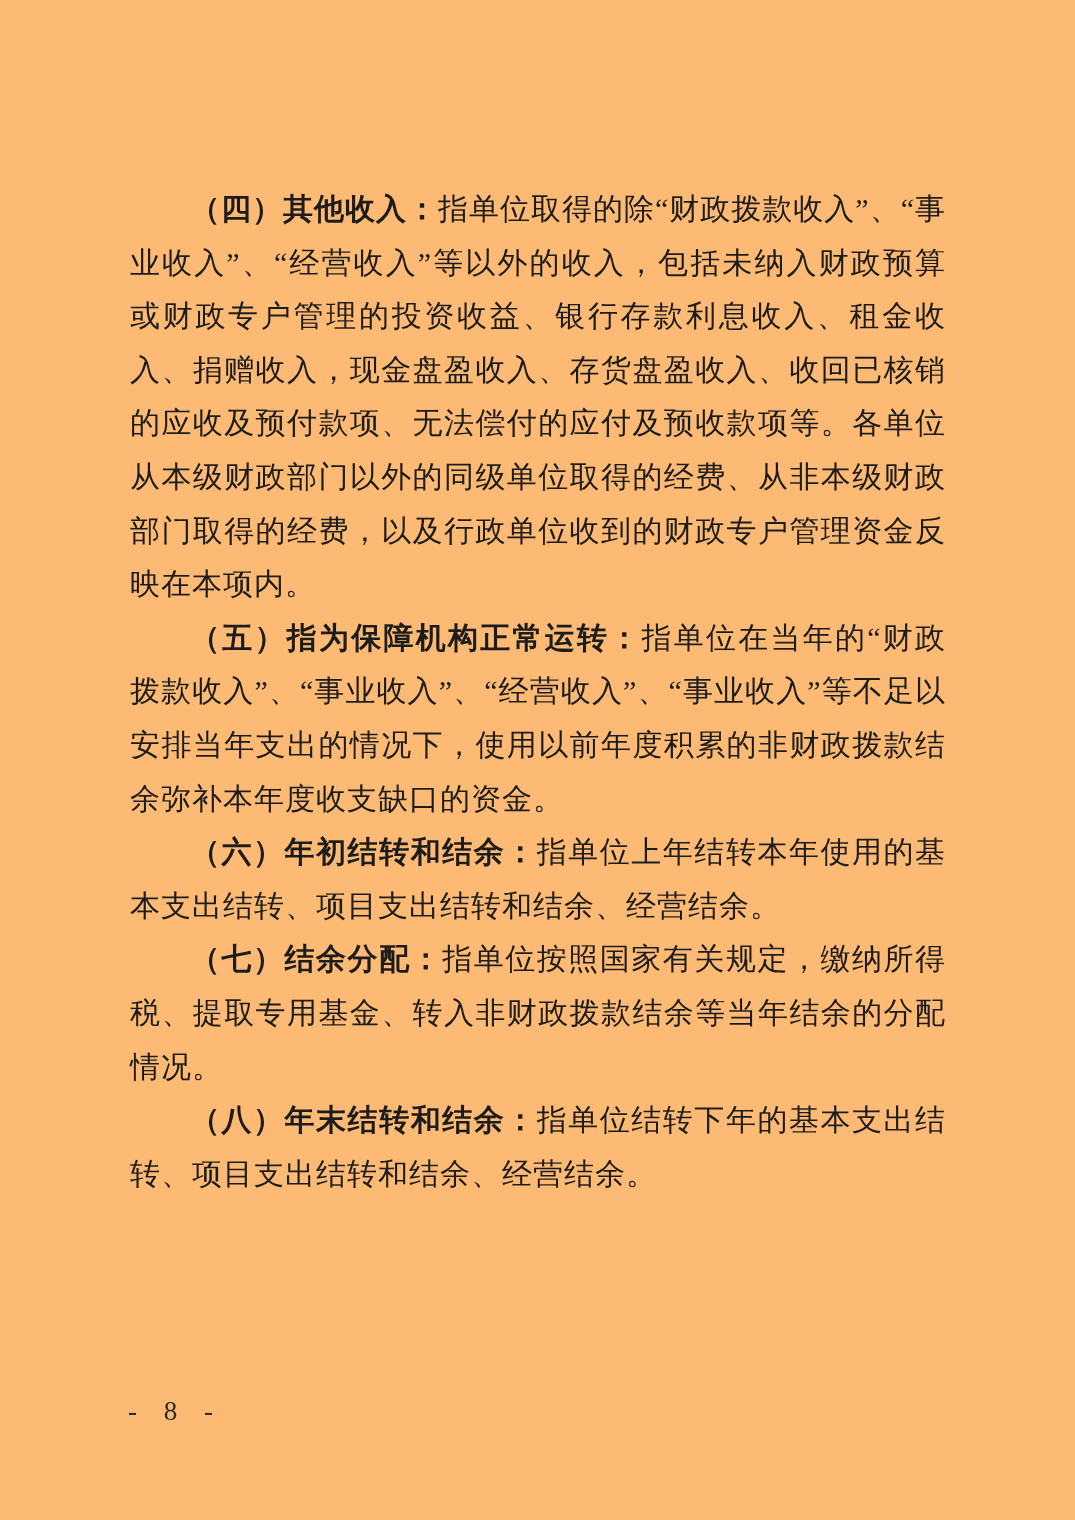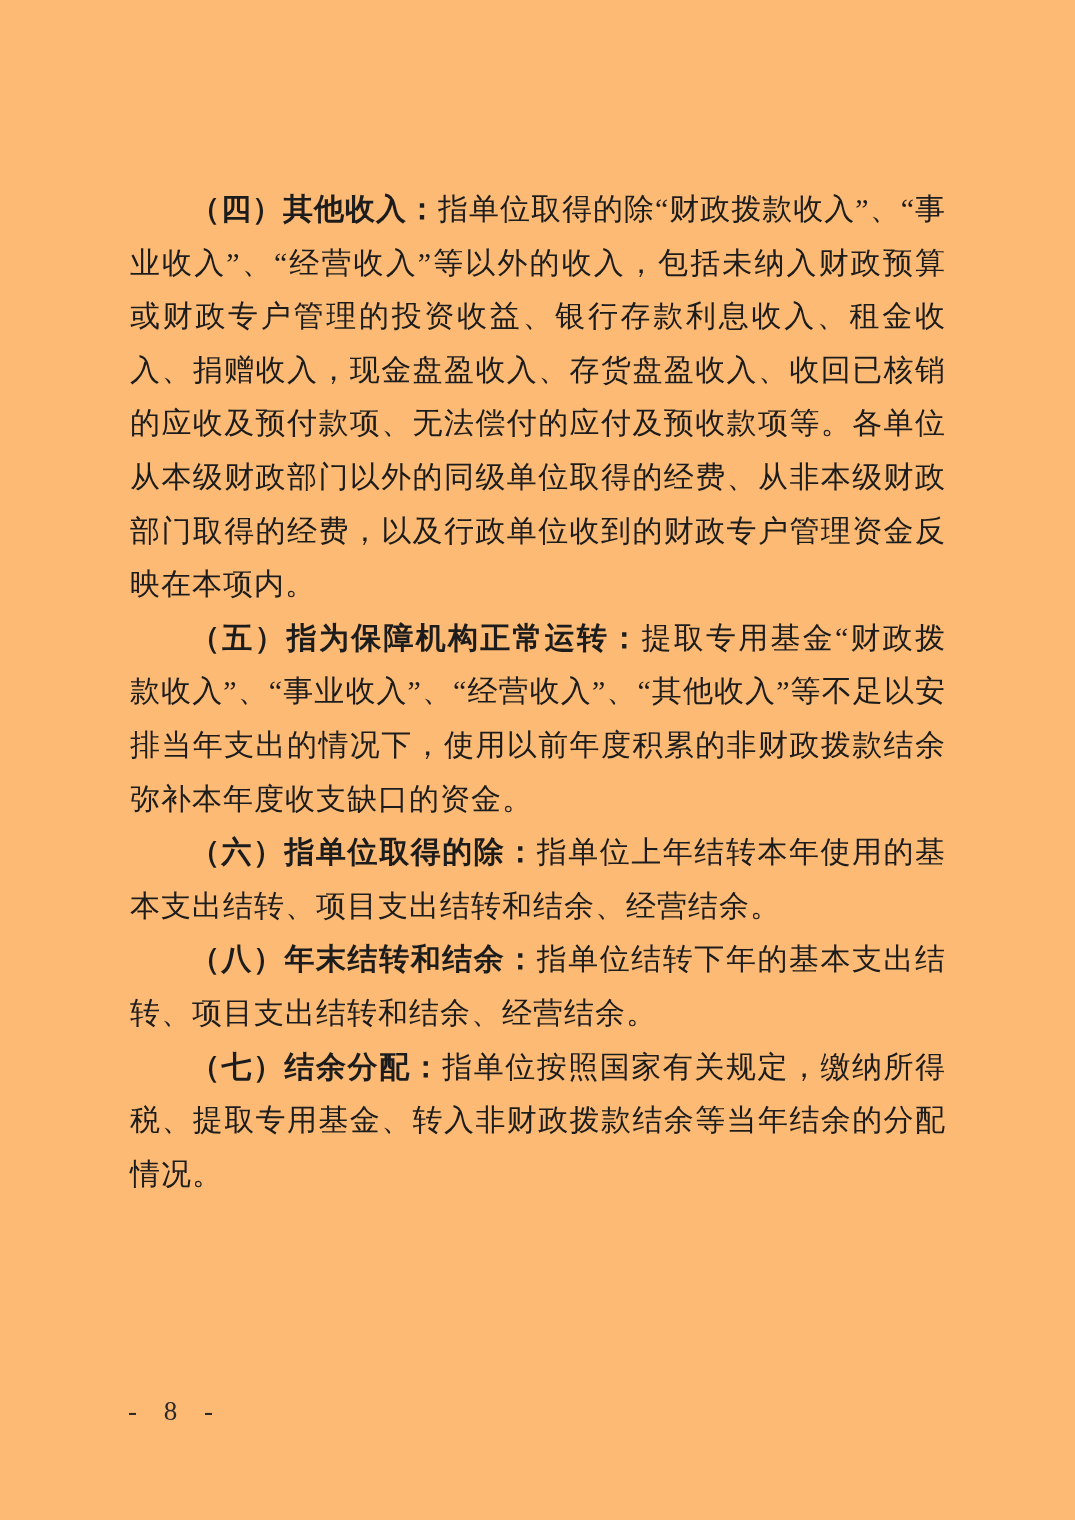--- a/index.html
+++ b/index.html
@@ -46,25 +46,25 @@
   }
 </style>
 </head>
 <body>
 
 <div class="page">
   <div class="content">
 
     <p class="para"><span class="para-heading">（四）其他收入：</span><span class="para-body">指单位取得的除“财政拨款收入”、“事业收入”、“经营收入”等以外的收入，包括未纳入财政预算或财政专户管理的投资收益、银行存款利息收入、租金收入、捐赠收入，现金盘盈收入、存货盘盈收入、收回已核销的应收及预付款项、无法偿付的应付及预收款项等。各单位从本级财政部门以外的同级单位取得的经费、从非本级财政部门取得的经费，以及行政单位收到的财政专户管理资金反映在本项内。</span></p>
 
-    <p class="para"><span class="para-heading">（五）指为保障机构正常运转：</span><span class="para-body">提取专用基金“财政拨款收入”、“事业收入”、“经营收入”、“其他收入”等不足以安排当年支出的情况下，使用以前年度积累的非财政拨款结余弥补本年度收支缺口的资金。</span></p>
+    <p class="para"><span class="para-heading">（五）指为保障机构正常运转：</span><span class="para-body">指单位在当年的“财政拨款收入”、“事业收入”、“经营收入”、“事业收入”等不足以安排当年支出的情况下，使用以前年度积累的非财政拨款结余弥补本年度收支缺口的资金。</span></p>
 
-    <p class="para"><span class="para-heading">（六）指单位取得的除：</span><span class="para-body">指单位上年结转本年使用的基本支出结转、项目支出结转和结余、经营结余。</span></p>
+    <p class="para"><span class="para-heading">（六）年初结转和结余：</span><span class="para-body">指单位上年结转本年使用的基本支出结转、项目支出结转和结余、经营结余。</span></p>
+
+    <p class="para"><span class="para-heading">（七）结余分配：</span><span class="para-body">指单位按照国家有关规定，缴纳所得税、提取专用基金、转入非财政拨款结余等当年结余的分配情况。</span></p>
 
     <p class="para"><span class="para-heading">（八）年末结转和结余：</span><span class="para-body">指单位结转下年的基本支出结转、项目支出结转和结余、经营结余。</span></p>
-
-    <p class="para"><span class="para-heading">（七）结余分配：</span><span class="para-body">指单位按照国家有关规定，缴纳所得税、提取专用基金、转入非财政拨款结余等当年结余的分配情况。</span></p>
 
 
   </div>
 
   <div class="footer">- 8 -</div>
 </div>
 
 </body></html>

